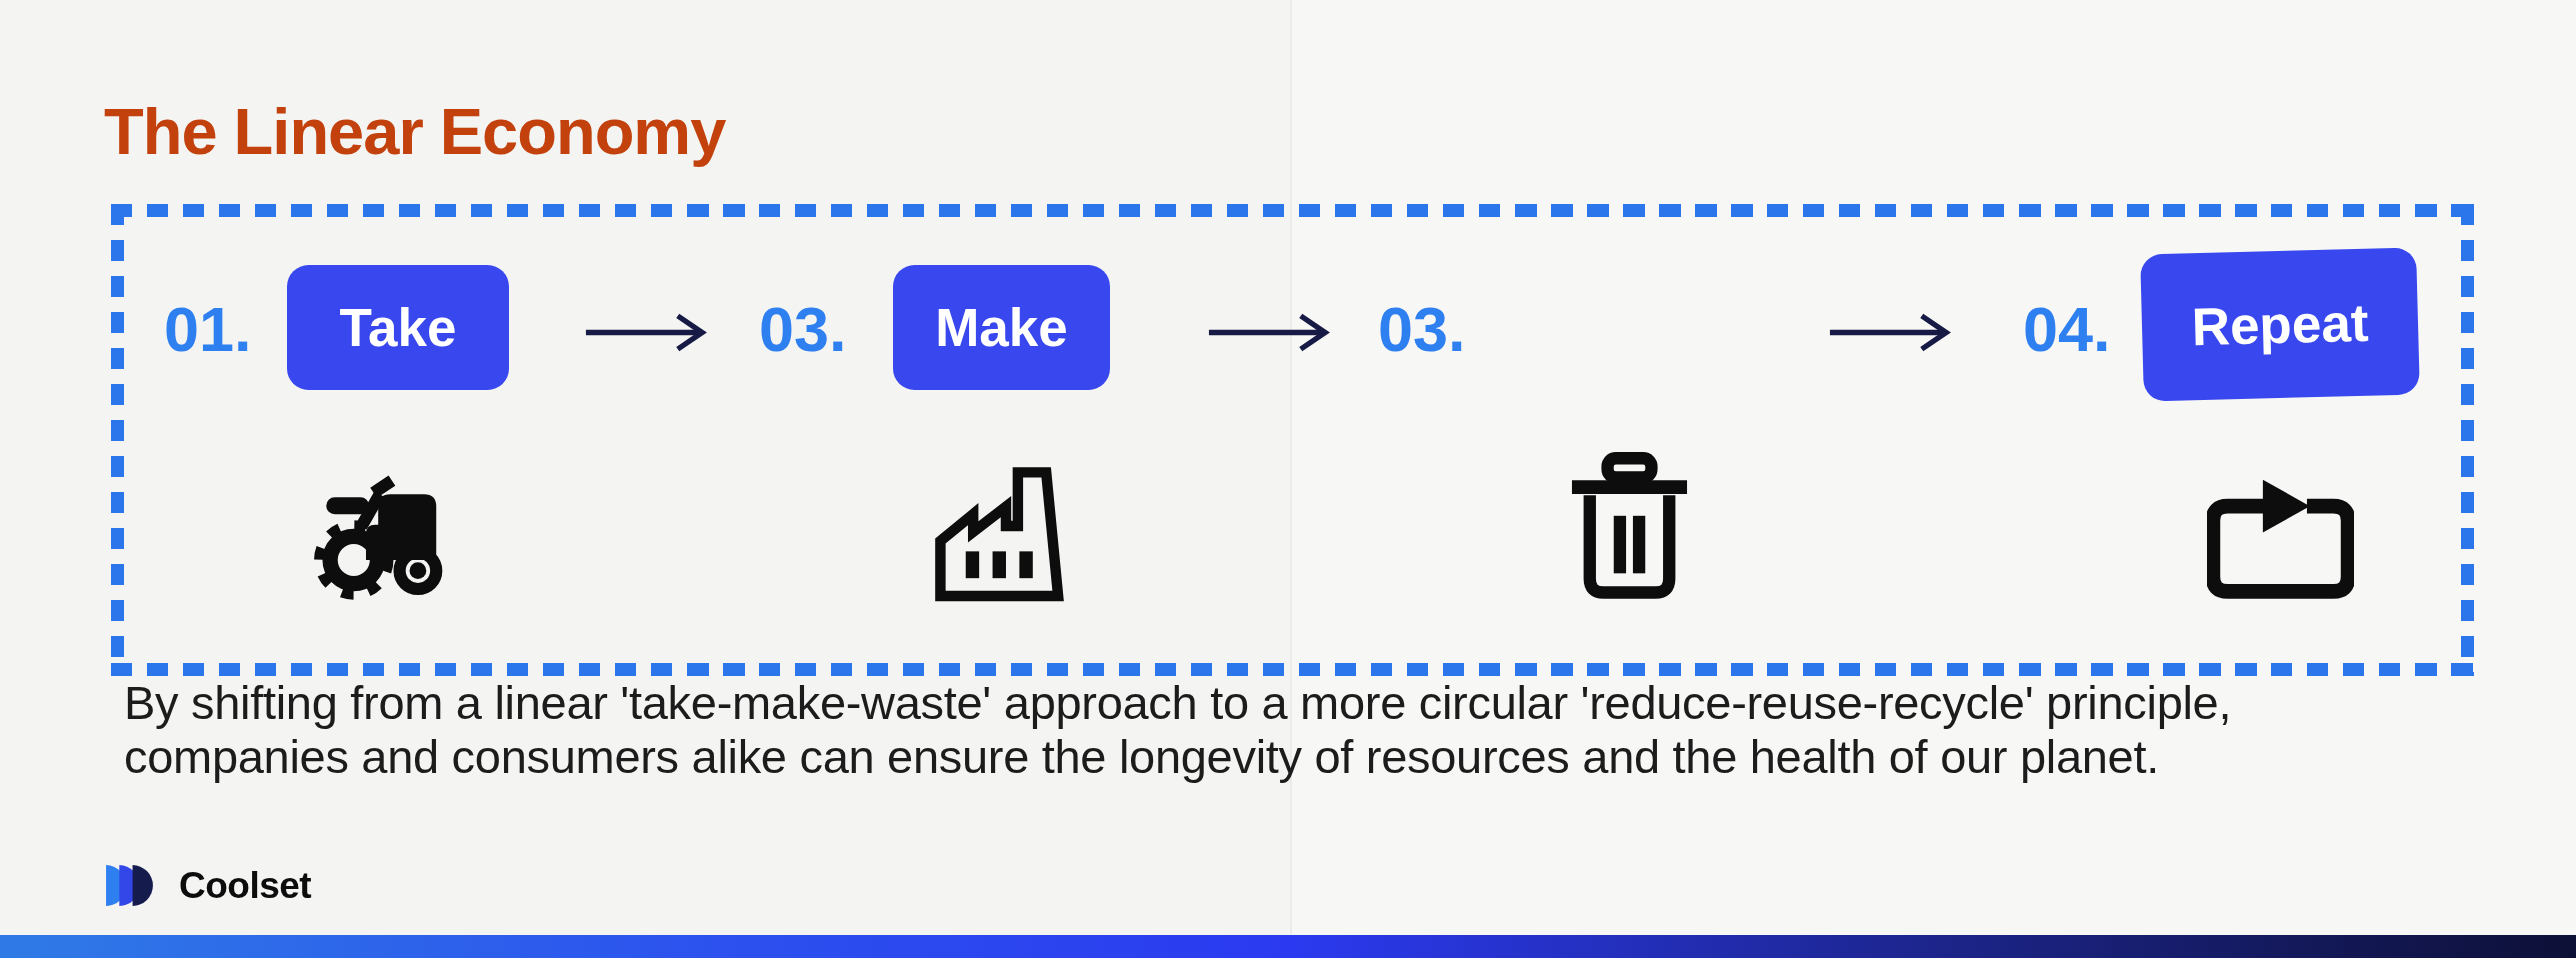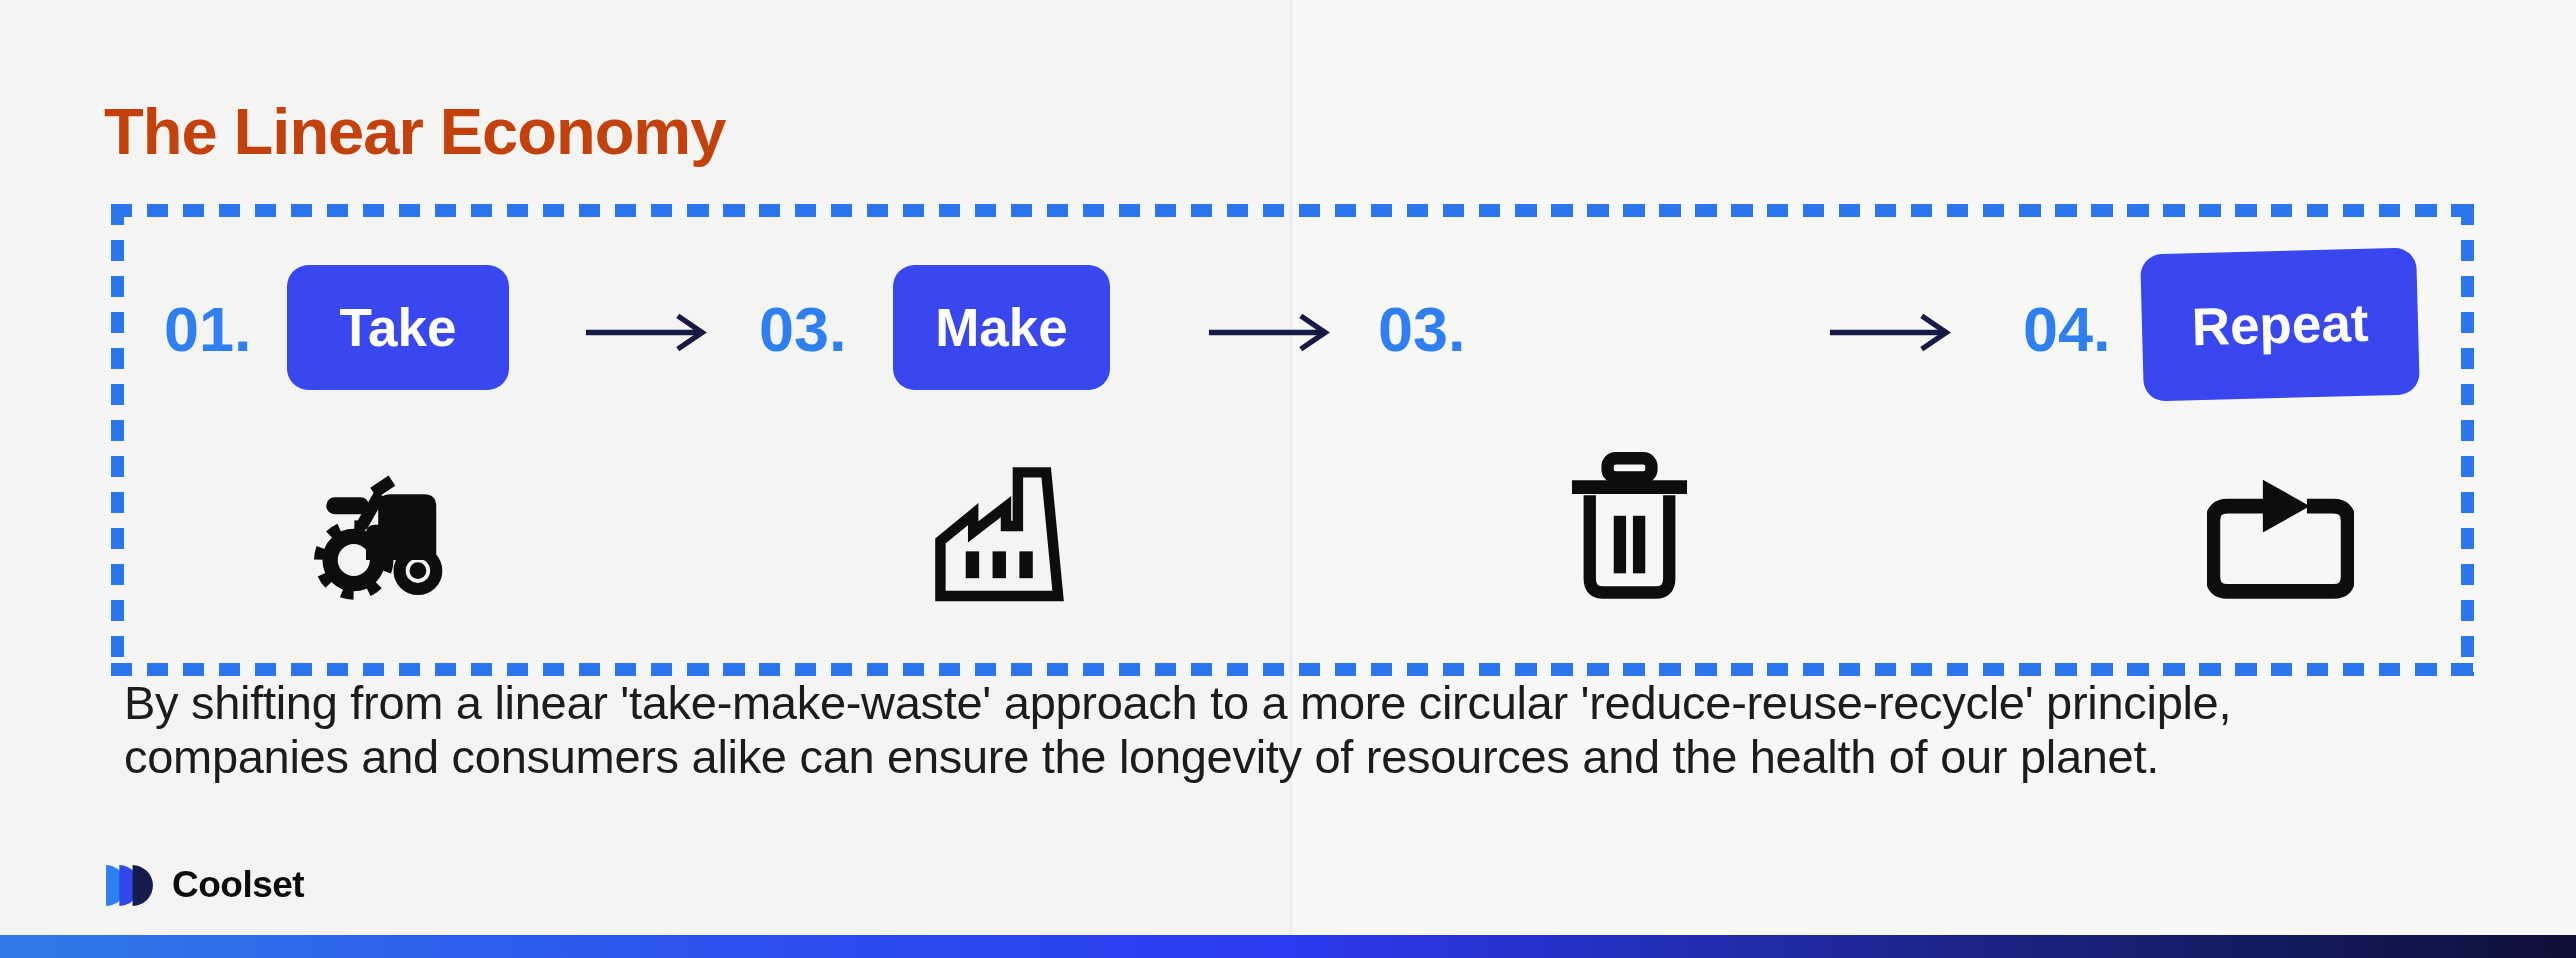--- a/index.html
+++ b/index.html
@@ -67,21 +67,21 @@
 
   .description{
     position:absolute;left:108px;top:660px;
     font-size:47px;line-height:54px;color:#1c1c1c;
     letter-spacing:-0.3px;margin:16px;
   }
   .description span{display:block;white-space:nowrap;}
 
   .brand{
     position:absolute;left:104px;top:864px;
-    display:flex;align-items:flex-start;gap:15px;
+    display:flex;align-items:center;gap:22px;
   }
   .brand-name{
     font-size:37px;font-weight:700;color:#0d0d0d;letter-spacing:-0.5px;
   }
   .bottom-bar{
     position:absolute;left:0;right:0;bottom:0;height:24.5px;
     background:linear-gradient(90deg,#2f7ae6 0%,#2c51ee 28%,#2b3af0 50%,#1c2488 76%,#0d1036 100%);
   }
 </style>
 </head>

